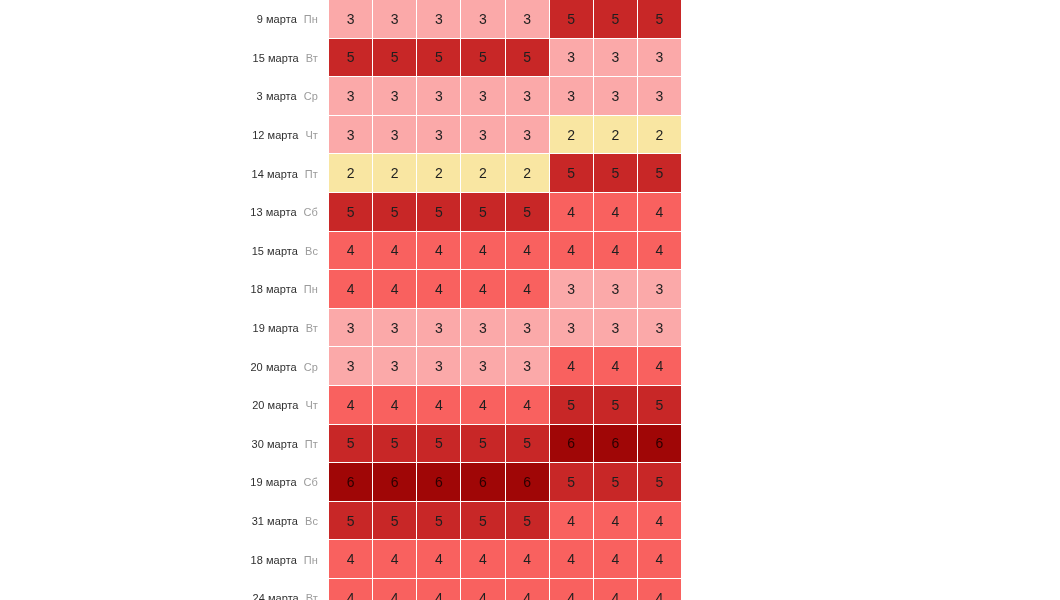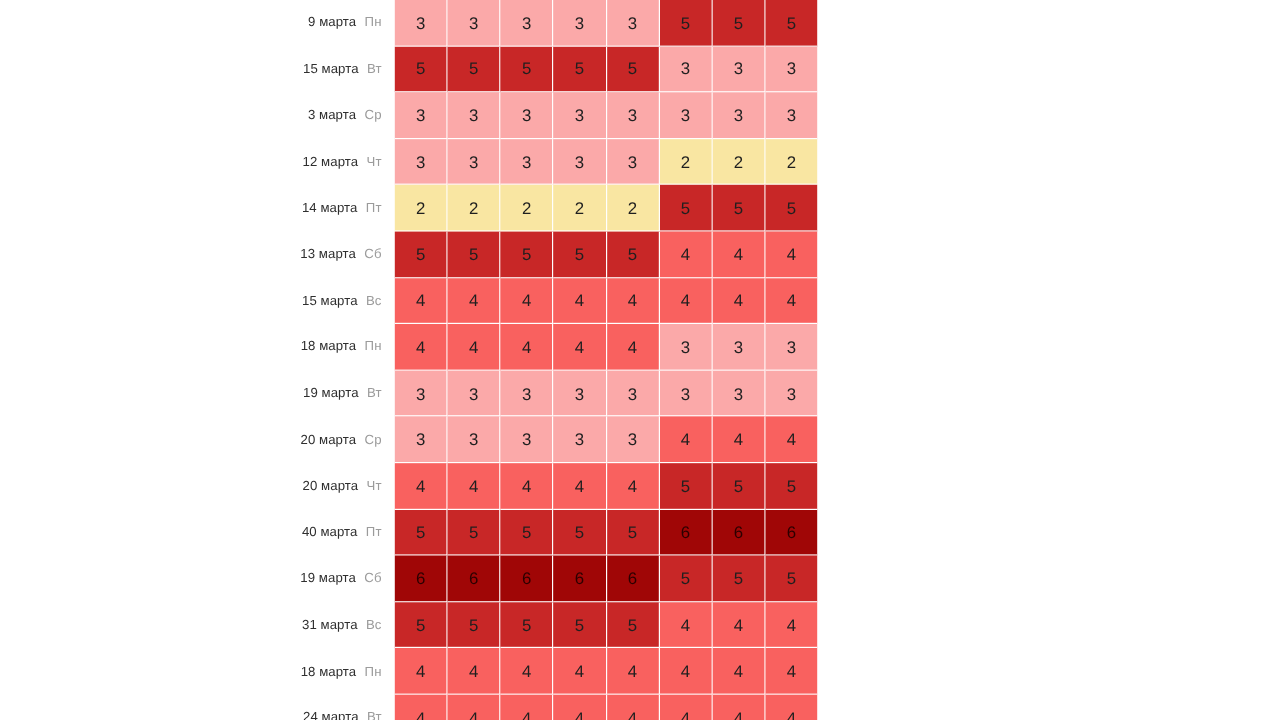--- a/index.html
+++ b/index.html
@@ -265,21 +265,21 @@
           <div class="cell v4">4</div>
           <div class="cell v4">4</div>
           <div class="cell v4">4</div>
           <div class="cell v5">5</div>
           <div class="cell v5">5</div>
           <div class="cell v5">5</div>
         </div>
       </div>
       <div class="calendar-row">
         <div class="row-label">
-          <span class="label-date">40 марта</span>
+          <span class="label-date">30 марта</span>
           <span class="label-weekday">Пт</span>
         </div>
         <div class="row-cells">
           <div class="cell v5">5</div>
           <div class="cell v5">5</div>
           <div class="cell v5">5</div>
           <div class="cell v5">5</div>
           <div class="cell v5">5</div>
           <div class="cell v6">6</div>
           <div class="cell v6">6</div>

